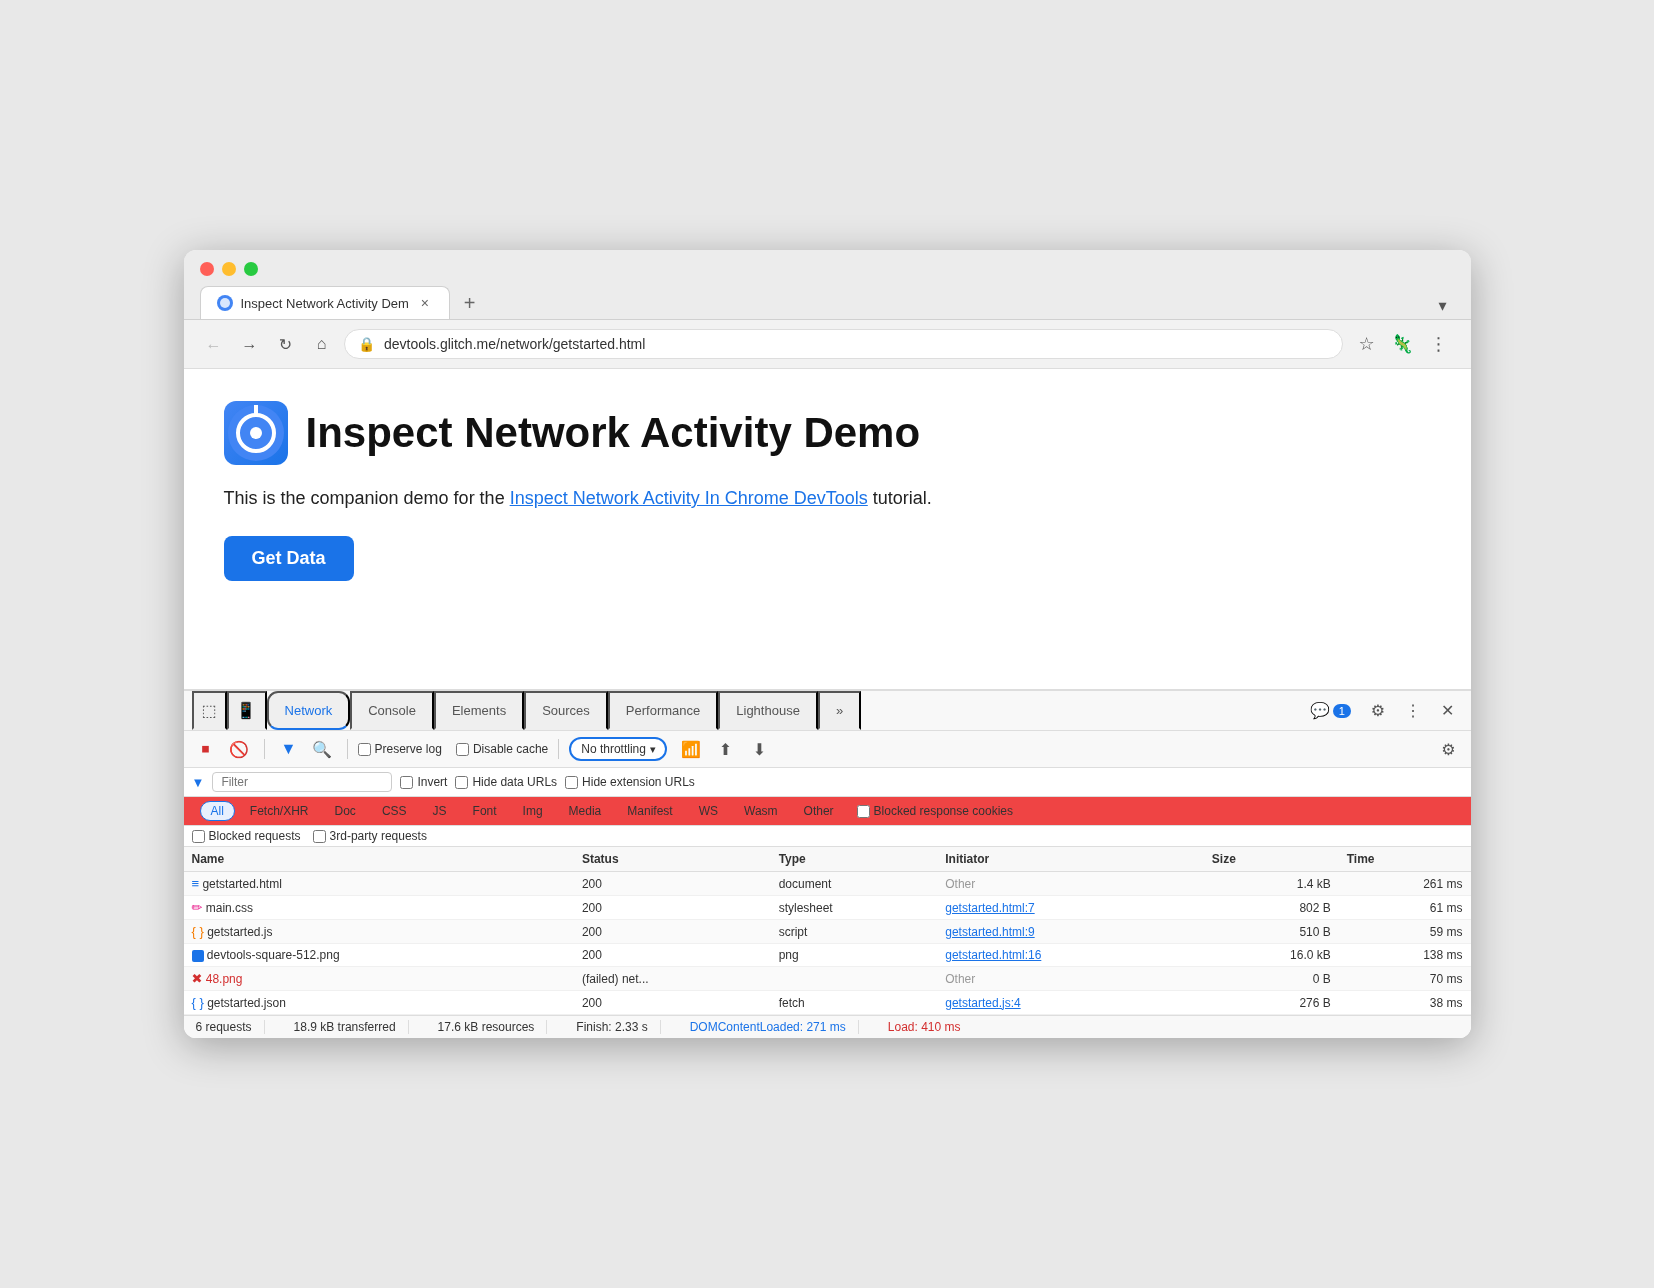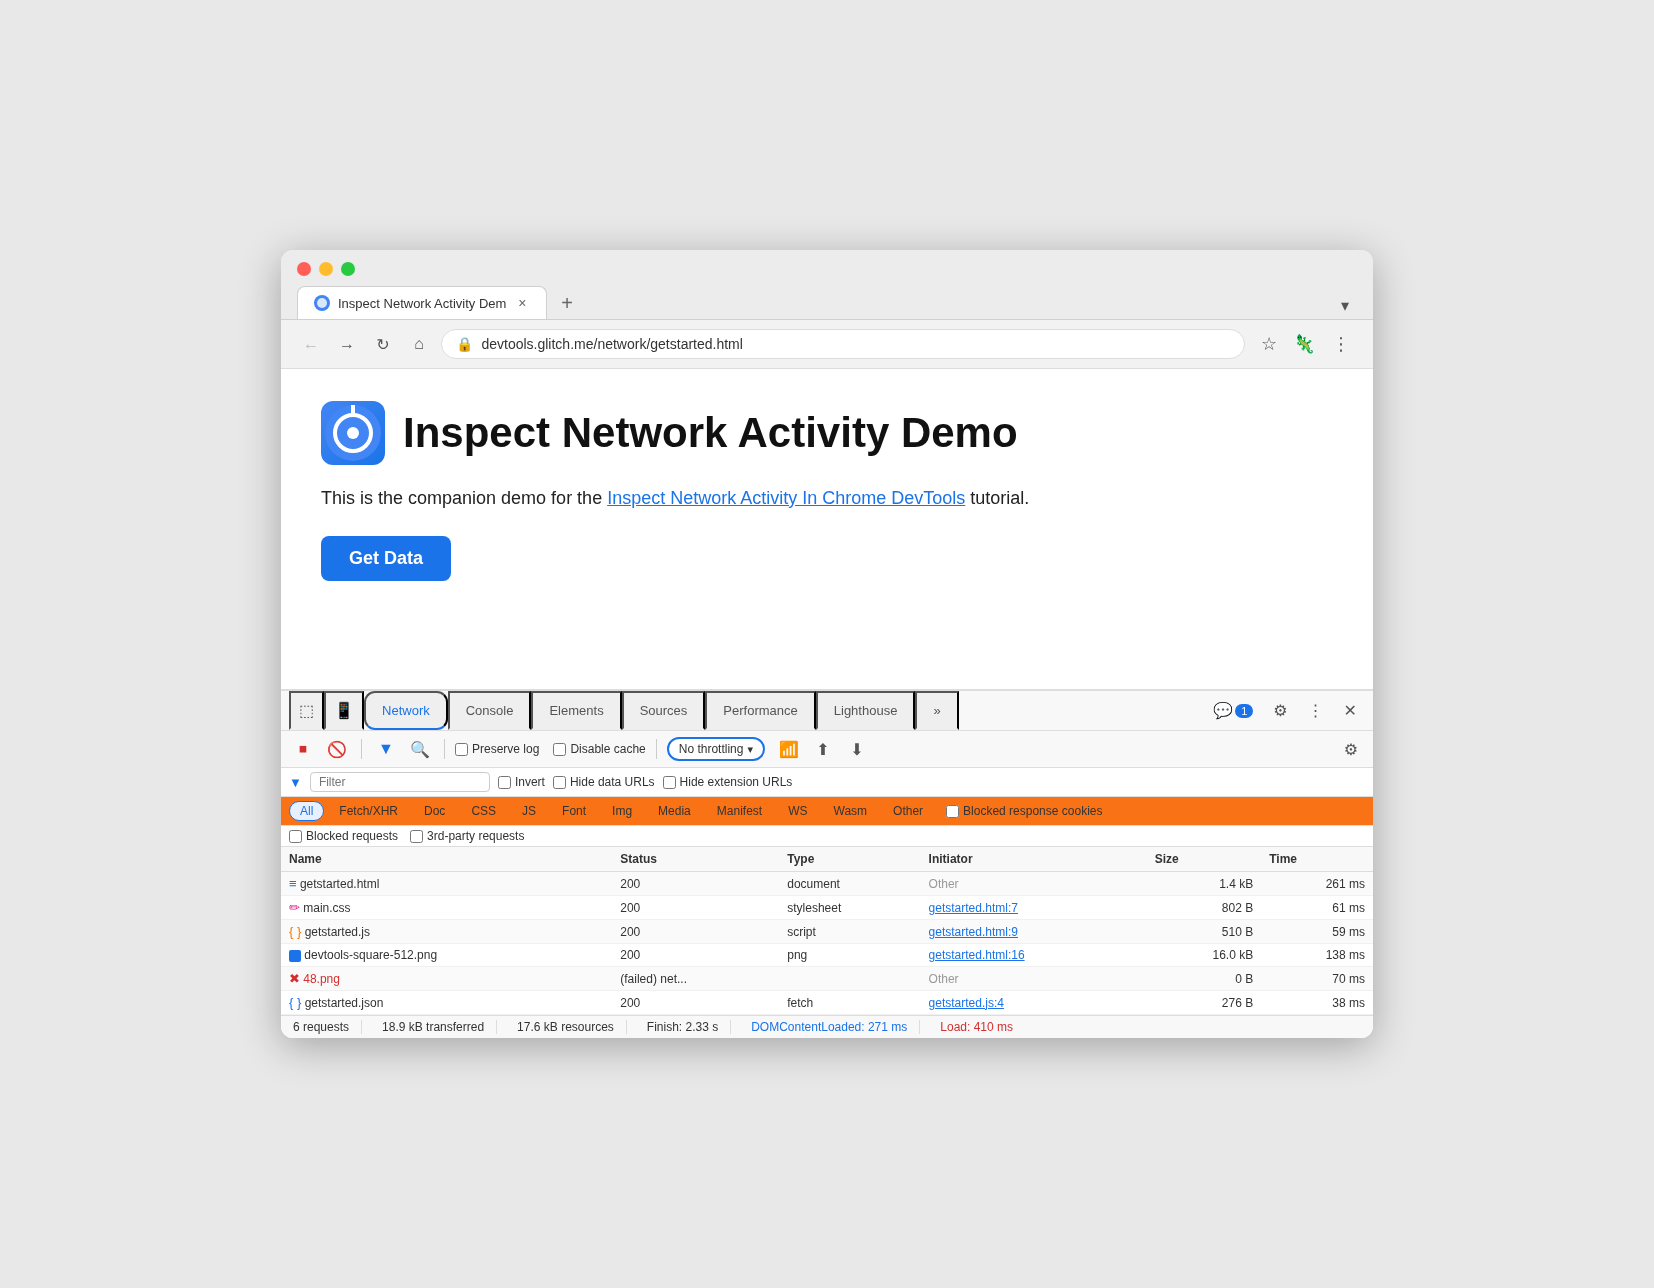--- a/index.html
+++ b/index.html
@@ -5,21 +5,21 @@
     * { box-sizing: border-box; margin: 0; padding: 0; }
     body {
       background: #e8e8e8;
       display: flex;
       justify-content: center;
       align-items: center;
       min-height: 100vh;
       font-family: -apple-system, BlinkMacSystemFont, 'Segoe UI', sans-serif;
     }
     .browser-window {
-      width: 1092px;
+      width: 1287px;
       background: #f2f2f2;
       border-radius: 12px;
       box-shadow: 0 8px 40px rgba(0,0,0,0.3);
       overflow: hidden;
     }
     .title-bar {
       background: #ececec;
       padding: 12px 16px 0 16px;
       border-bottom: 1px solid #d0d0d0;
     }
@@ -289,24 +289,24 @@
       font-size: 12px;
       color: #333;
       display: flex;
       align-items: center;
       gap: 4px;
       cursor: pointer;
     }
     .type-filters {
       display: flex;
       align-items: center;
-      padding: 4px 8px;
+      padding: 4px 16px;
       gap: 4px;
       border-bottom: 1px solid #ddd;
-      background: #f97316;
+      background: #ef4444;
       flex-wrap: wrap;
     }
     .type-btn {
       padding: 2px 10px;
       font-size: 12px;
       border: 1px solid transparent;
       border-radius: 10px;
       cursor: pointer;
       background: none;
       color: #333;
@@ -354,21 +354,21 @@
       color: #333;
     }
     .network-table tr:nth-child(odd) td { background: #fafafa; }
     .network-table tr:nth-child(even) td { background: #fff; }
     .link-text { color: #1a73e8; text-decoration: underline; cursor: pointer; }
     .red-text { color: #d32f2f; }
     .gray-text { color: #999; }
     .status-bar {
       display: flex;
       align-items: center;
-      gap: 8px;
+      gap: 17px;
       background: #f8f8f8;
       border-top: 1px solid #ddd;
       padding: 4px 12px;
       font-size: 12px;
       color: #333;
     }
     .status-bar-item {
       padding: 0 12px;
       border-right: 1px solid #ddd;
     }

